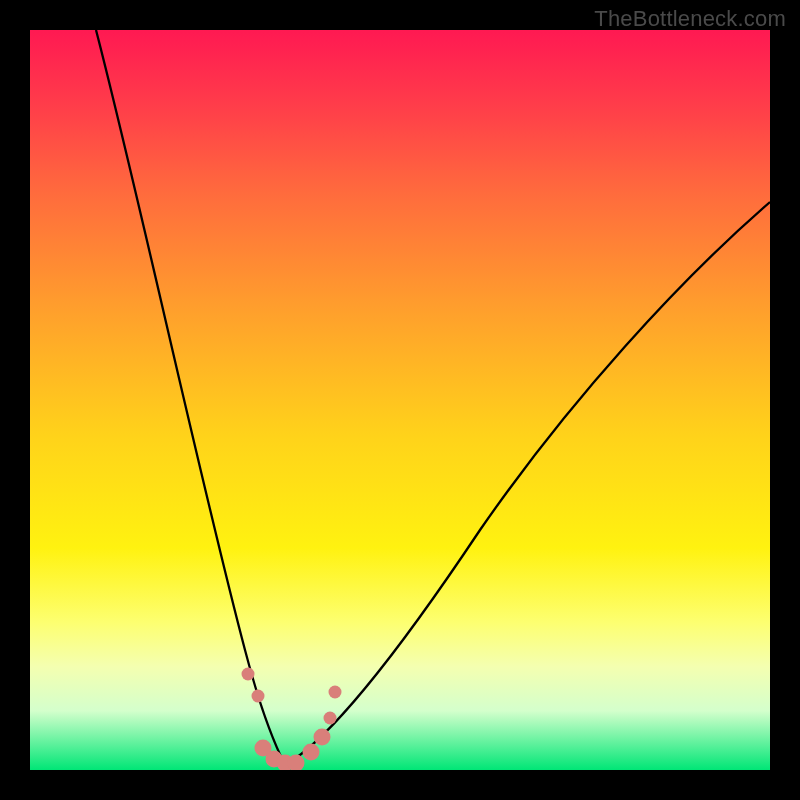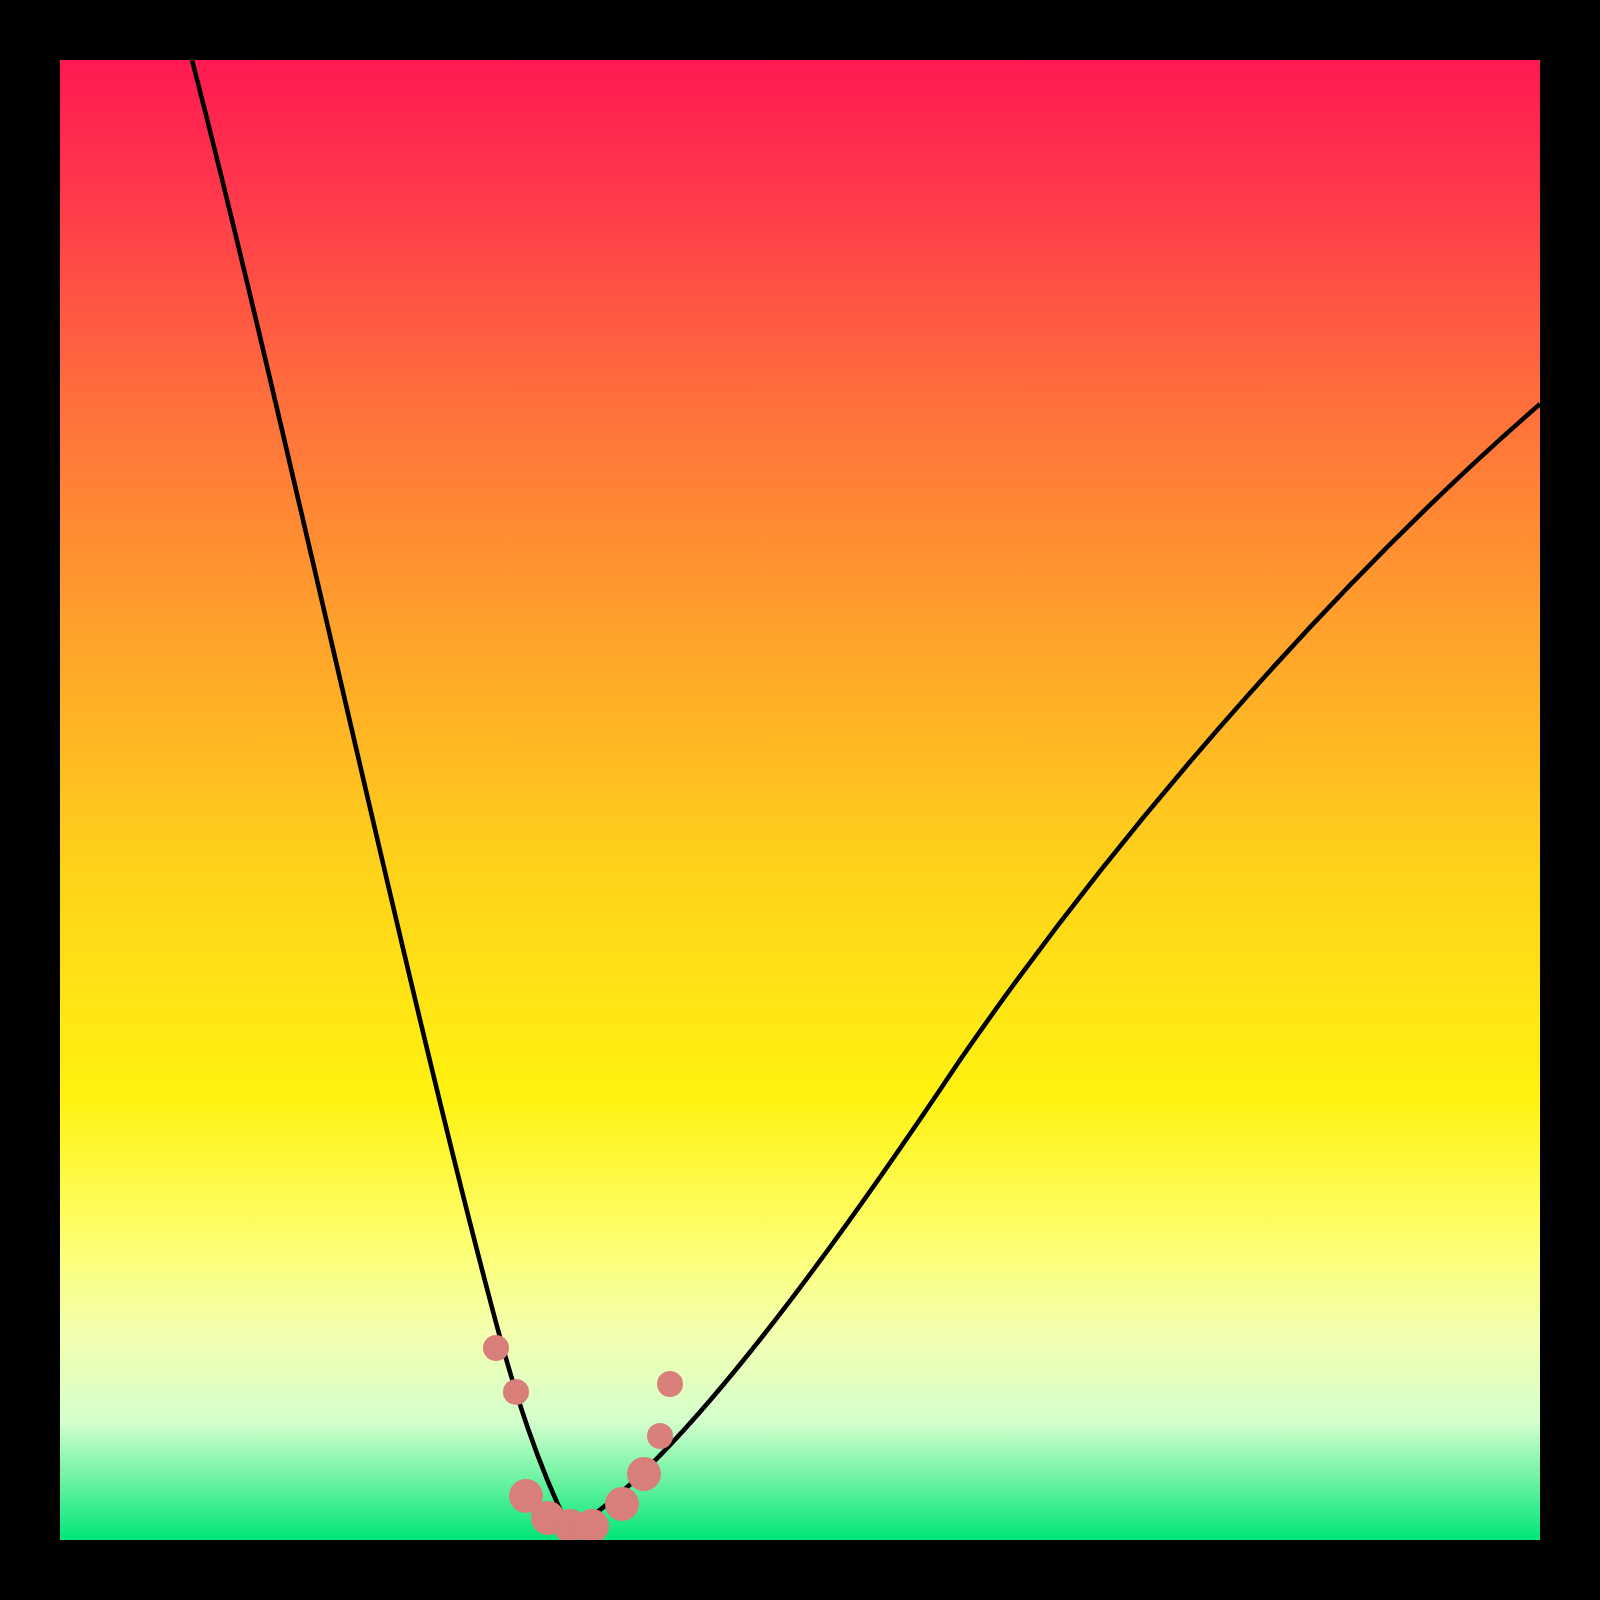--- a/index.html
+++ b/index.html
@@ -72,20 +72,21 @@
   }
   .dot.small {
     width: 13px;
     height: 13px;
   }
 </style>
 </head>
 <body>
 
 <div class="frame">
+  <div class="watermark">TheBottleneck.com</div>
 
   <div class="plot-area">
     <div class="gradient-bg"></div>
 
     <svg class="curve-svg" viewBox="0 0 740 740" preserveAspectRatio="none">
       <path fill="none" stroke="#000" stroke-width="2.3" d="M 66 0
                C 110 170, 170 450, 215 620
                C 228 670, 240 705, 255 735"></path>
       <path fill="none" stroke="#000" stroke-width="2.3" d="M 255 735
                C 300 710, 370 620, 450 500

